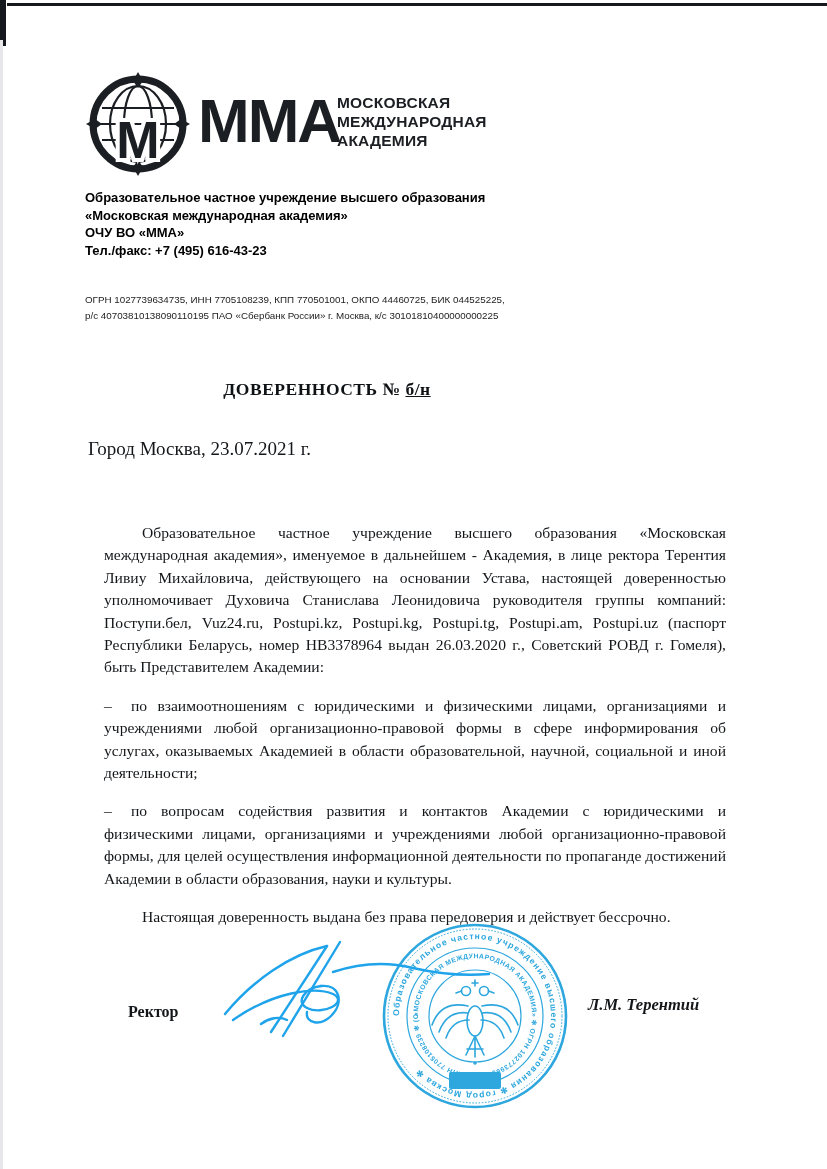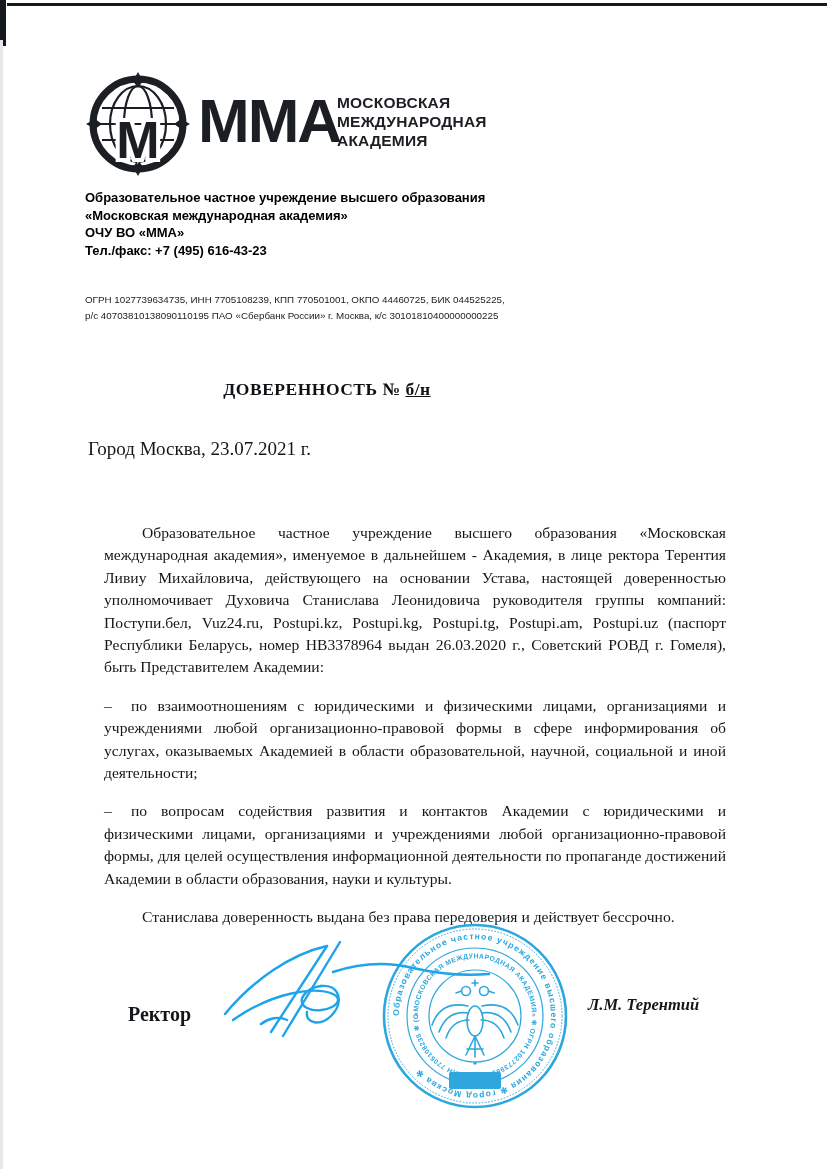--- a/index.html
+++ b/index.html
@@ -39,21 +39,21 @@
   .doc-body{
     position:absolute;left:88px;top:506px;width:654px;font-size:15.6px;
     line-height:22.4px;text-align:justify;color:#14171a;
   }
   .doc-body p{margin:16px;}
   .p-main{text-indent:38px;}
   .bullet{margin-left:55px;}
   .bullet .marker{display:inline-block;width:27px;}
   .closing{text-indent:38px;margin-top:14px !important;}
   
-  .sig-role{position:absolute;left:128px;top:1003px;font-weight:bold;font-size:20px;color:#14171a;}
+  .sig-role{position:absolute;left:128px;top:1003px;font-weight:bold;font-size:16px;color:#14171a;}
   .sig-name{position:absolute;left:588px;top:995px;font-weight:bold;font-size:16.5px;color:#14171a;font-style:italic;}
   .stamp-svg{position:absolute;left:381px;top:922px;width:188px;height:188px;}
   .signature-svg{position:absolute;left:203px;top:928px;width:290px;height:118px;}
   .stamp-text{font-family:"Liberation Sans",sans-serif;font-weight:bold;}
 </style>
 </head>
 <body>
 
 <div class="scan-topline"></div>
 <div class="scan-corner"></div>
@@ -98,21 +98,21 @@
 <div class="dateline">Город Москва, 23.07.2021 г.</div>
 
 <div class="doc-body">
   <p class="p-main">Образовательное частное учреждение высшего образования «Московская международная академия», именуемое в дальнейшем - Академия, в лице ректора Терентия Ливиу Михайловича, действующего на основании Устава, настоящей доверенностью уполномочивает Духовича Станислава Леонидовича руководителя группы компаний: Поступи.бел, Vuz24.ru, Postupi.kz, Postupi.kg, Postupi.tg, Postupi.am, Postupi.uz (паспорт Республики Беларусь, номер НВ3378964 выдан 26.03.2020 г., Советский РОВД г. Гомеля), быть Представителем Академии:</p>
   <p class="bullet">
     <span class="marker">–</span><span>по взаимоотношениям с юридическими и физическими лицами, организациями и учреждениями любой организационно-правовой формы в сфере информирования об услугах, оказываемых Академией в области образовательной, научной, социальной и иной деятельности;</span>
   </p>
   <p class="bullet">
     <span class="marker">–</span><span>по вопросам содействия развития и контактов Академии с юридическими и физическими лицами, организациями и учреждениями любой организационно-правовой формы, для целей осуществления информационной деятельности по пропаганде достижений Академии в области образования, науки и культуры.</span>
   </p>
-  <p class="closing">Станислава доверенность выдана без права передоверия и действует бессрочно.</p>
+  <p class="closing">Настоящая доверенность выдана без права передоверия и действует бессрочно.</p>
 </div>
 
 <div class="sig-role">Ректор</div>
 <div class="sig-name">Л.М. Терентий</div>
 
 <svg class="stamp-svg" viewBox="0 0 188 188">
   <defs>
     <path id="tp-outer" d="M 18 94 A 76 76 0 1 1 169.99 94 A 76 76 0 1 1 18 94"></path>
     <path id="tp-inner" d="M 37 94 A 57 57 0 1 1 150.99 94 A 57 57 0 1 1 37 94"></path>
   </defs>

